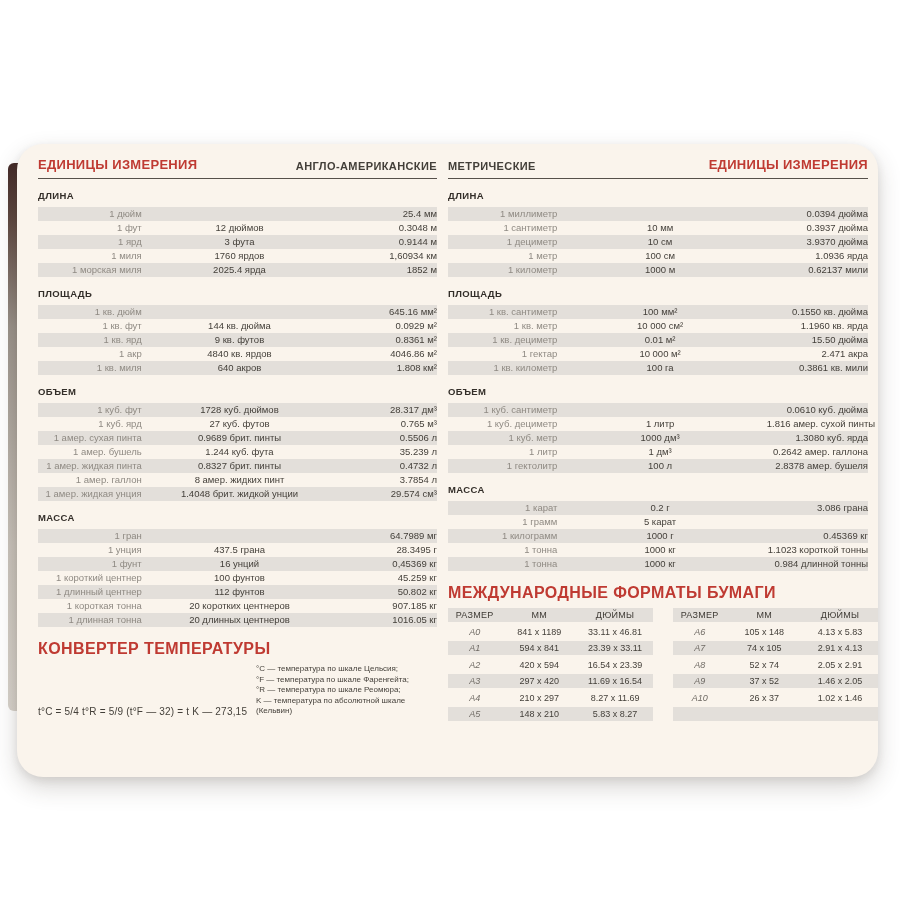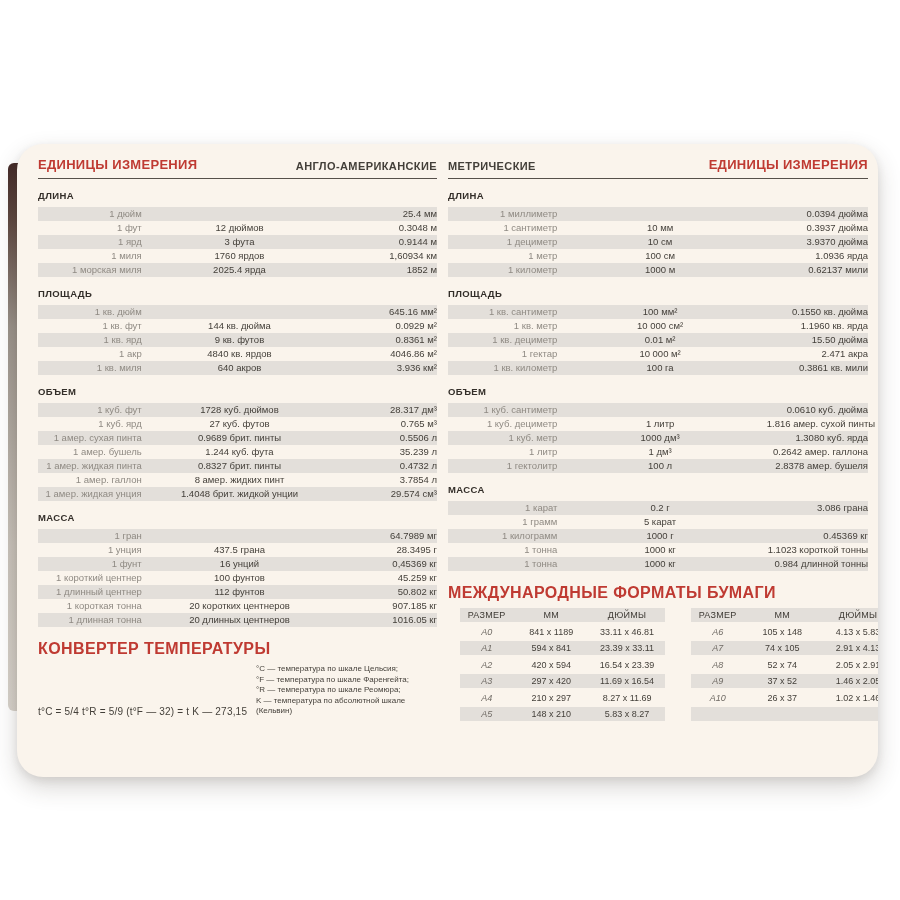--- a/index.html
+++ b/index.html
@@ -63,21 +63,21 @@
   .urow .c2{text-align:center;color:var(--text-dark,#433f39);}
   .urow .c3{text-align:right;color:var(--text-dark,#433f39);padding-left:8px;}
 
   .temp-content{display:flex;align-items:flex-end;}
   .temp-formula{
     width:218px;flex:none;font-size:10px;color:var(--text-dark,#3e3a34);
     white-space:nowrap;letter-spacing:.2px;padding-top:1px;
   }
   .temp-legend{font-size:8px;color:var(--text-dark,#3e3a34);line-height:10.5px;}
 
-  .paper-tables{display:flex;gap:26px;margin-left:12px;}
+  .paper-tables{display:flex;gap:20px;}
   .ptable{width:205px;flex:none;}
   .prow{
     display:grid;grid-template-columns:26% 37% 37%;
     height:14px;align-items:center;margin-bottom:2.5px;
     font-size:9px;line-height:14px;text-align:center;white-space:nowrap;
     color:var(--text-dark,#4a453f);
   }
   .prow.odd{background:var(--row-gray,#e3dfda);}
   .prow .pc1{color:#6f6a64;font-style:italic;}
   .prow .ph{color:#3e3a34;letter-spacing:.3px;}
@@ -139,21 +139,21 @@
               <span class="c3">0.8361 м²</span>
             </div>
             <div class="urow">
               <span class="c1">1 акр</span>
               <span class="c2">4840 кв. ярдов</span>
               <span class="c3">4046.86 м²</span>
             </div>
             <div class="urow odd">
               <span class="c1">1 кв. миля</span>
               <span class="c2">640 акров</span>
-              <span class="c3">3.936 км²</span>
+              <span class="c3">1.808 км²</span>
             </div>
             <div class="section-title">ОБЪЕМ</div>
             <div class="urow odd">
               <span class="c1">1 куб. фут</span>
               <span class="c2">1728 куб. дюймов</span>
               <span class="c3">28.317 дм³</span>
             </div>
             <div class="urow">
               <span class="c1">1 куб. ярд</span>
               <span class="c2">27 куб. футов</span>

